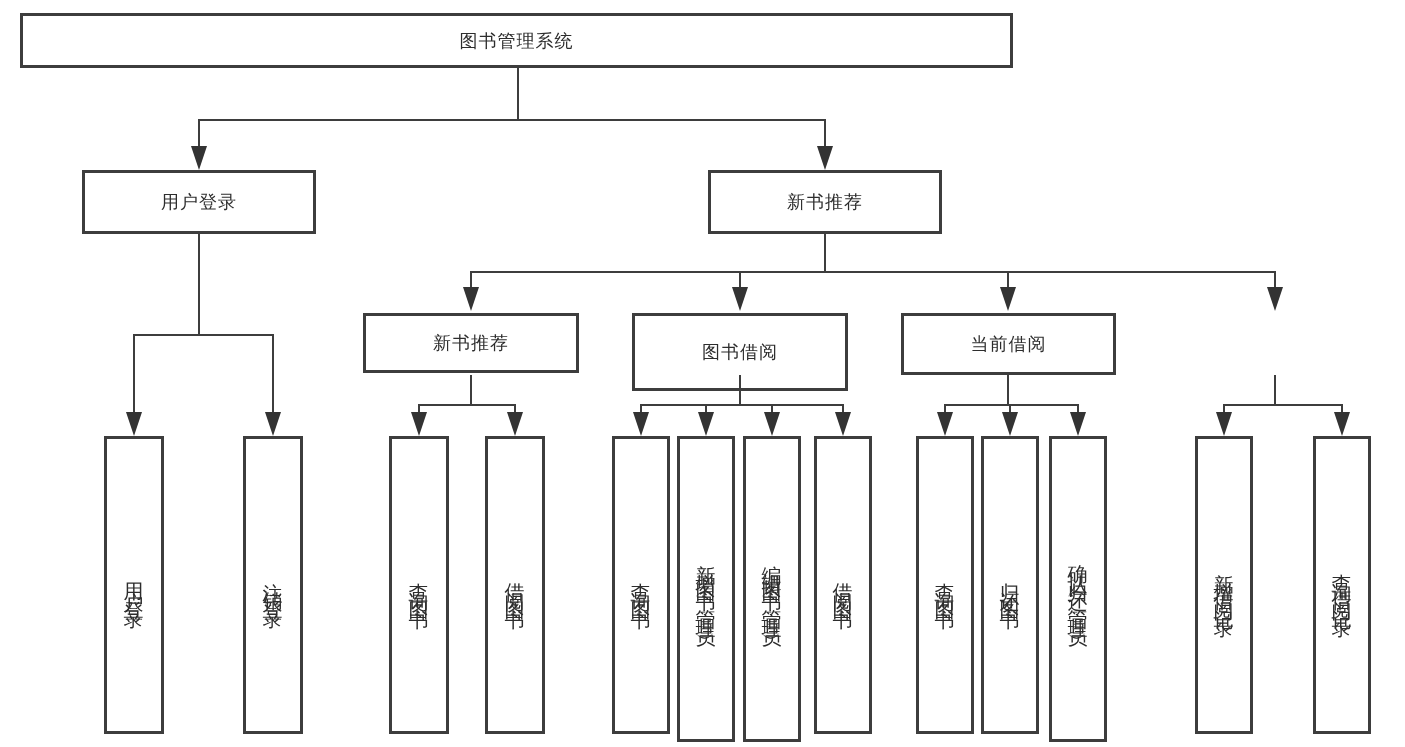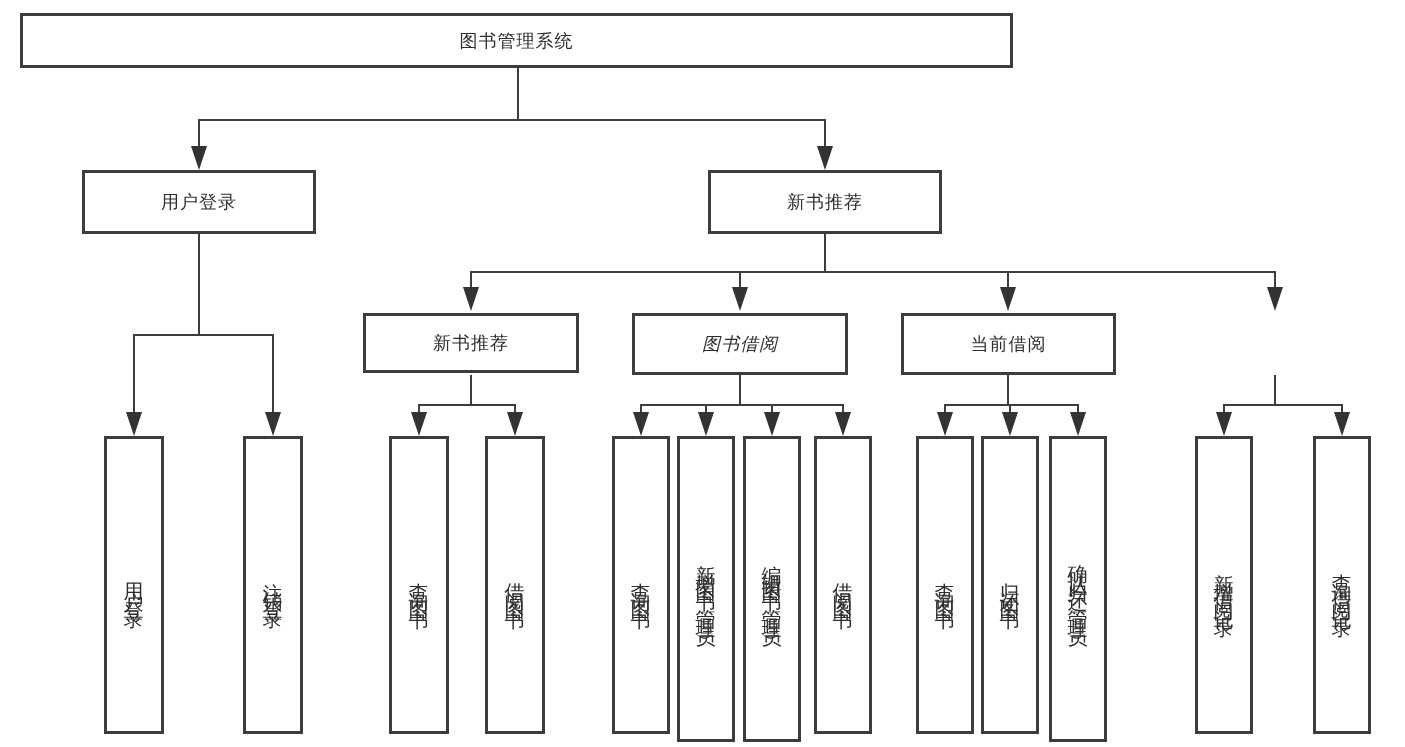--- a/index.html
+++ b/index.html
@@ -88,21 +88,21 @@
   <div class="vl" style="left:739px; top:271px; height:18px;"></div>
   <div class="ah" style="left:732px; top:287px;"></div>
   <div class="vl" style="left:1007px; top:271px; height:18px;"></div>
   <div class="ah" style="left:1000px; top:287px;"></div>
   <div class="vl" style="left:1274px; top:271px; height:18px;"></div>
   <div class="ah" style="left:1267px; top:287px;"></div>
 
   <div class="box" style="left:363px; top:313px; width:216px; height:60px;">
     <span>新书推荐</span>
   </div>
-  <div class="box" style="left:632px; top:313px; width:216px; height:62px;font-style:italic;">
+  <div class="box" style="left:632px; top:313px; width:216px; height:78px;">
     <span>图书借阅</span>
   </div>
   <div class="box" style="left:901px; top:313px; width:215px; height:62px;">
     <span>当前借阅</span>
   </div>
 
   <div class="vl" style="left:470px; top:375px; height:31px;"></div>
   <div class="hl" style="left:418px; top:404px; width:98px;"></div>
   <div class="vl" style="left:418px; top:404px; height:12px;"></div>
   <div class="ah" style="left:411px; top:412px;"></div>

